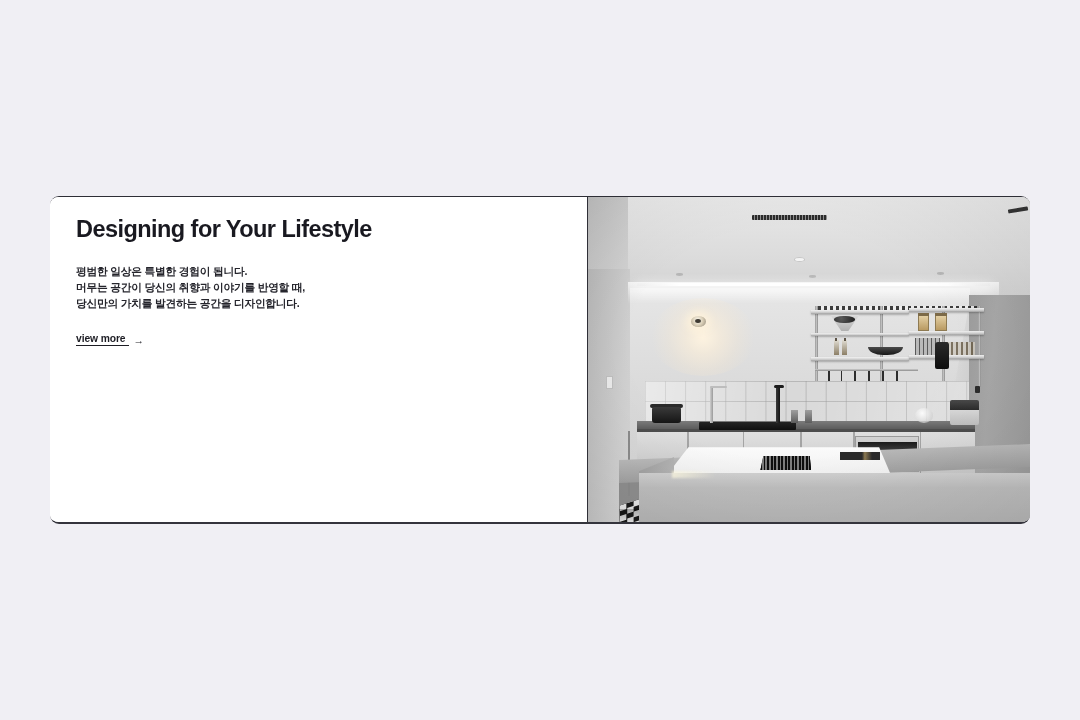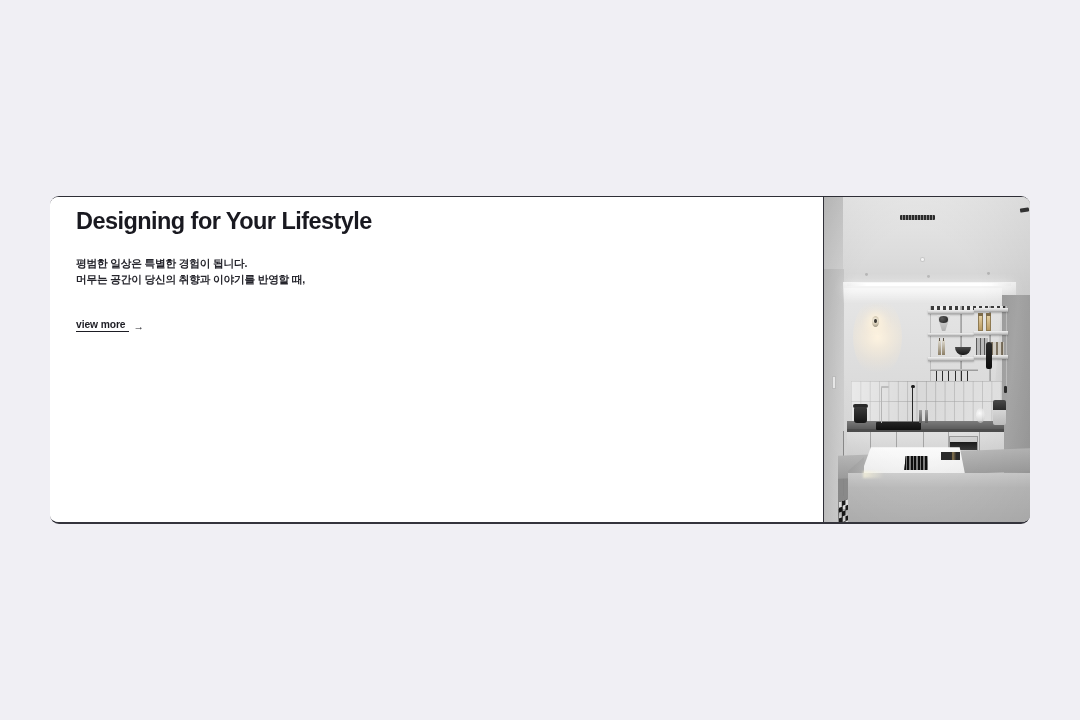--- a/index.html
+++ b/index.html
@@ -18,24 +18,24 @@
     display:flex;
     border-radius:9px;
     overflow:hidden;
     background:#ffffff;
     border-top:1.5px solid #2e2e36;
     border-bottom:2px solid #34343c;
   }
 
   
   .text-panel{
-    width:774px;
+    width:538px;
     background:#ffffff;
     position:relative;
-    padding:12px 0 0 26px;
+    padding:20px 0 0 26px;
     border-right:1.5px solid #2f2f37;
   }
   .headline{
     font-size:23.5px;
     font-weight:bold;
     letter-spacing:-0.55px;
     color:#191920;
     line-height:1.1;
     white-space:nowrap;
   }
@@ -46,21 +46,21 @@
     color:#25252c;
     line-height:16.2px;
     letter-spacing:-0.2px;
   }
   .body-copy div{ white-space:nowrap; }
 
   .more-link{
     display:inline-flex;
     align-items:center;
     gap:4px;
-    margin-top:32px;
+    margin-top:22px;
     font-size:10.3px;
     font-weight:bold;
     color:#1d1d24;
     text-decoration:none;
     letter-spacing:-0.1px;
   }
   .more-label{
     border-bottom:1px solid #1d1d24;
     padding-bottom:1px;
     padding-right:4px;
@@ -503,20 +503,21 @@
 
 <div id="hero-card">
 
   <div class="text-panel">
 
     <h1 class="headline">Designing for Your Lifestyle</h1>
 
     <div class="body-copy">
       <div>평범한 일상은 특별한 경험이 됩니다.</div>
       <div>머무는 공간이 당신의 취향과 이야기를 반영할 때,</div>
+      <div>당신만의 가치를 발견하는 공간을 디자인합니다.</div>
     </div>
 
     <a class="more-link" href="#">
       <span class="more-label">view more</span>
       <span class="more-arrow">→</span>
     </a>
   </div>
 
   <div class="image-panel">
     <div class="kitchen">

